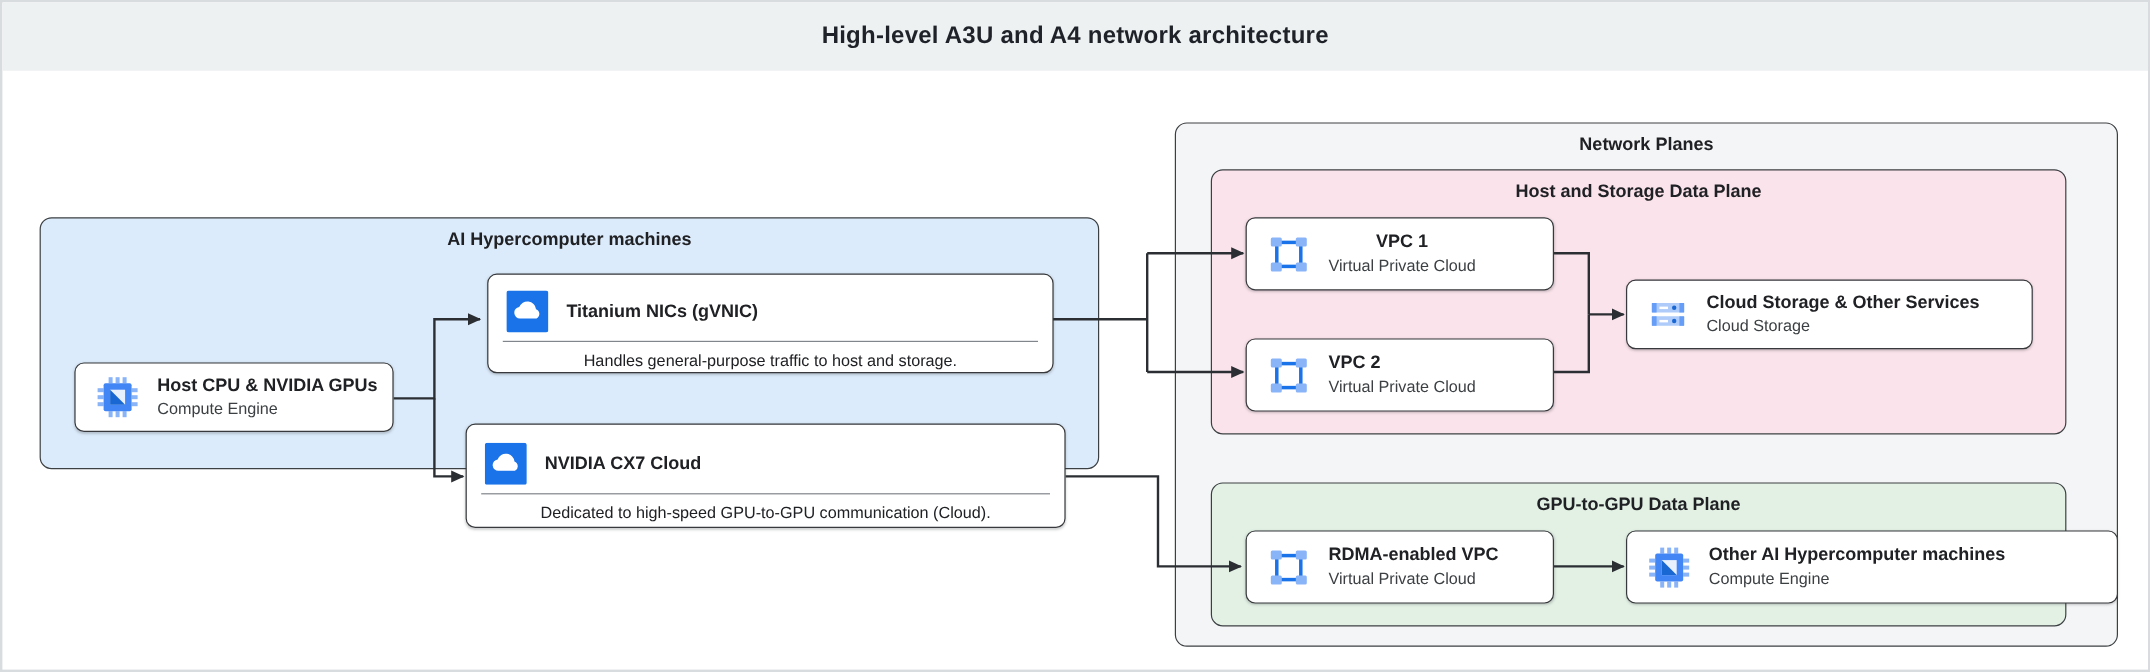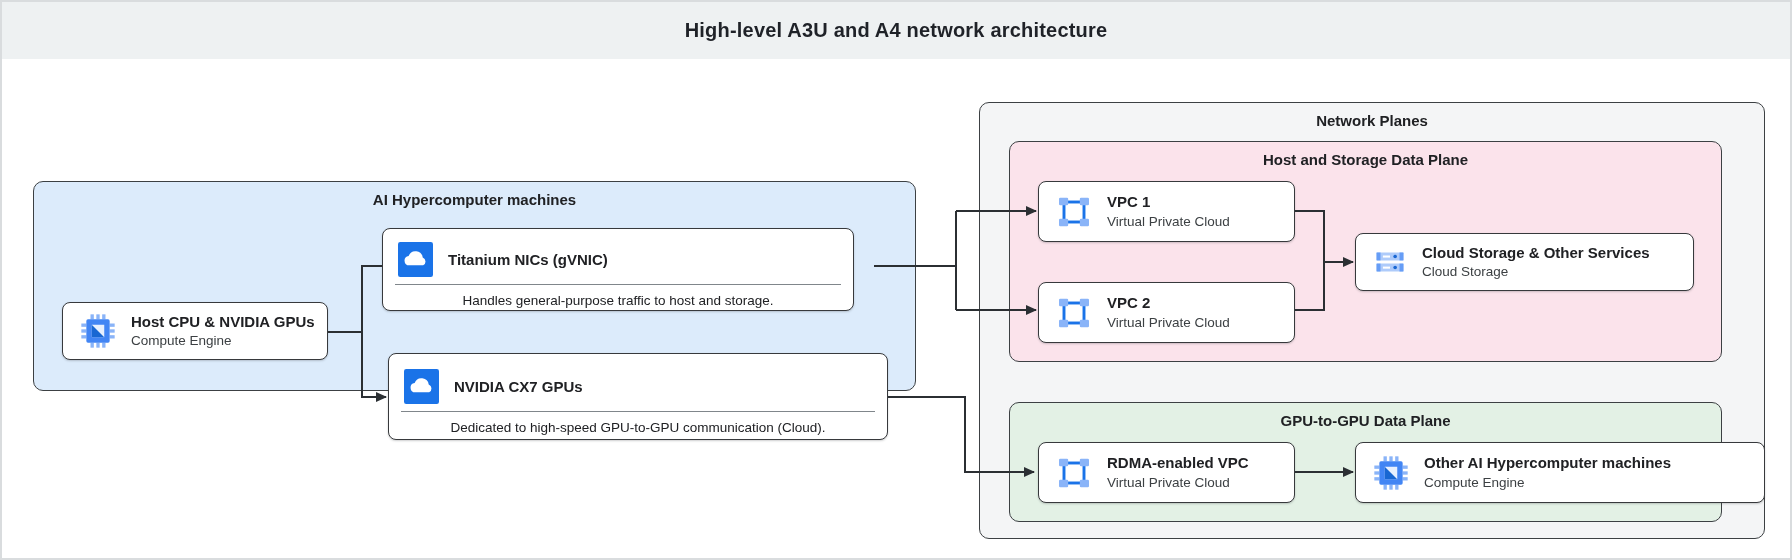--- a/index.html
+++ b/index.html
@@ -110,45 +110,45 @@
         <rect x="16.5" y="16.5" width="15" height="15" fill="#e8f0fe"></rect>
         <path d="M16.5 16.5 L31.5 31.5 L16.5 31.5 Z" fill="#1967d2"></path>
       </svg>
       <div class="node-text">
         <div class="node-title">Host CPU &amp; NVIDIA GPUs</div>
         <div class="node-subtitle">Compute Engine</div>
       </div>
     </div>
   </div>
 
-  <div class="node" style="left:380px;top:226px;width:472px;height:83px;">
+  <div class="node" style="left:404px;top:226px;width:472px;height:83px;">
     <div class="nic-top">
       <svg class="node-icon" width="35" height="35" viewBox="0 0 48 48">
         <rect x="0" y="0" width="48" height="48" rx="3" fill="#1a73e8"></rect>
         <path d="M34.5 32 H15.5 a6.5 6.5 0 0 1-.9-12.94 A10 10 0 0 1 33.9 21.4 a5.8 5.8 0 0 1 .6 10.6 z" fill="#ffffff"></path>
       </svg>
       <div class="node-title">Titanium NICs (gVNIC)</div>
     </div>
     <div class="nic-divider"></div>
     <div class="nic-desc">Handles general-purpose traffic to host and storage.</div>
   </div>
 
   <div class="node" style="left:386px;top:351px;width:500px;height:87px;">
     <div class="nic-top" style="padding-top:10px;">
       <svg class="node-icon" width="35" height="35" viewBox="0 0 48 48">
         <rect x="0" y="0" width="48" height="48" rx="3" fill="#1a73e8"></rect>
         <path d="M34.5 32 H15.5 a6.5 6.5 0 0 1-.9-12.94 A10 10 0 0 1 33.9 21.4 a5.8 5.8 0 0 1 .6 10.6 z" fill="#ffffff"></path>
       </svg>
-      <div class="node-title">NVIDIA CX7 GPUs</div>
+      <div class="node-title">NVIDIA CX7 Cloud</div>
     </div>
     <div class="nic-divider"></div>
     <div class="nic-desc">Dedicated to high-speed GPU-to-GPU communication (Cloud).</div>
   </div>
 
-  <div class="node" style="left:1036px;top:179px;width:257px;height:61px;">
+  <div class="node" style="left:1036px;top:179px;width:257px;height:61px;text-align:center;">
     <div class="node-row">
       <svg class="node-icon" width="40" height="40" viewBox="0 0 48 48">
         <rect x="12" y="12" width="24" height="24" fill="none" stroke="#1a73e8" stroke-width="3.5"></rect>
         <g fill="#8ab4f8">
           <rect x="6" y="7" width="11" height="9" rx="1.5"></rect>
             <rect x="31" y="7" width="11" height="9" rx="1.5"></rect>
           <rect x="6" y="32" width="11" height="9" rx="1.5"></rect>
             <rect x="31" y="32" width="11" height="9" rx="1.5"></rect>
         </g>
       </svg>

